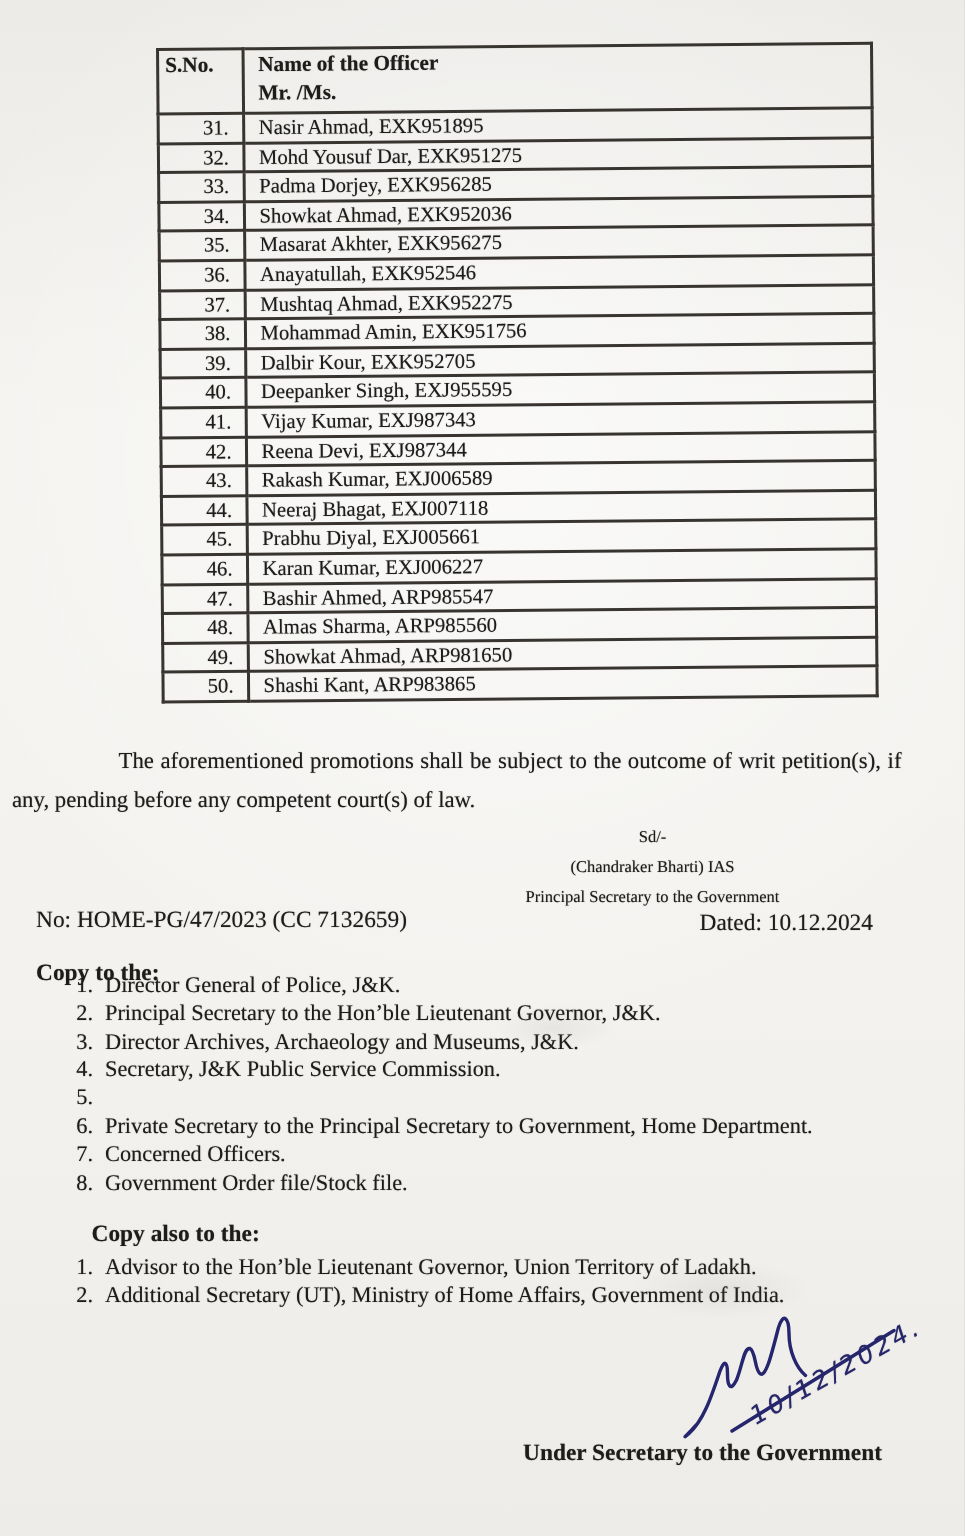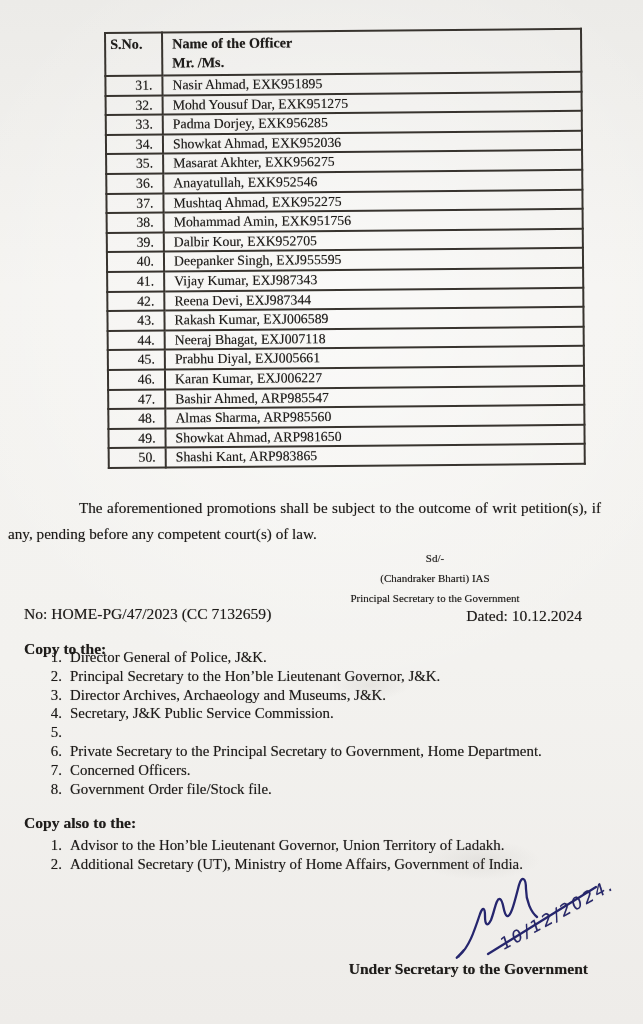--- a/index.html
+++ b/index.html
@@ -46,21 +46,21 @@
     font-weight:bold;font-size:15.6px;letter-spacing:.2px;
   }
   .sign-block{
     position:absolute;left:278px;top:549px;width:314px;
     text-align:center;font-weight:normal;font-size:11px;line-height:19.8px;
   }
   .ref-no{position:absolute;left:24px;top:605px;font-size:15.6px;}
   .dated{position:absolute;left:278px;top:607px;width:304px;text-align:right;font-size:15.6px;}
   .copy-label{position:absolute;left:24px;font-weight:bold;font-size:15.6px;}
   .copy-to-label{top:612px;margin-top:28px;}
-  .copy-also-label{top:814px;}
+  .copy-also-label{top:814px;margin-left:37px;}
   .copy-list{position:absolute;left:40px;font-size:14.9px;}
   .copy-to-list{top:648px;}
   .copy-also-list{top:836px;}
   .copy-list .li{display:flex;line-height:18.8px;}
   .copy-list .num{width:22px;text-align:right;flex:0 0 22px;}
   .copy-list .txt{padding-left:8px;white-space:nowrap;}
   
   .signature{position:absolute;left:436px;top:870px;width:207px;height:120px;}
   .us-block{
     position:absolute;left:300px;top:957px;width:288px;

